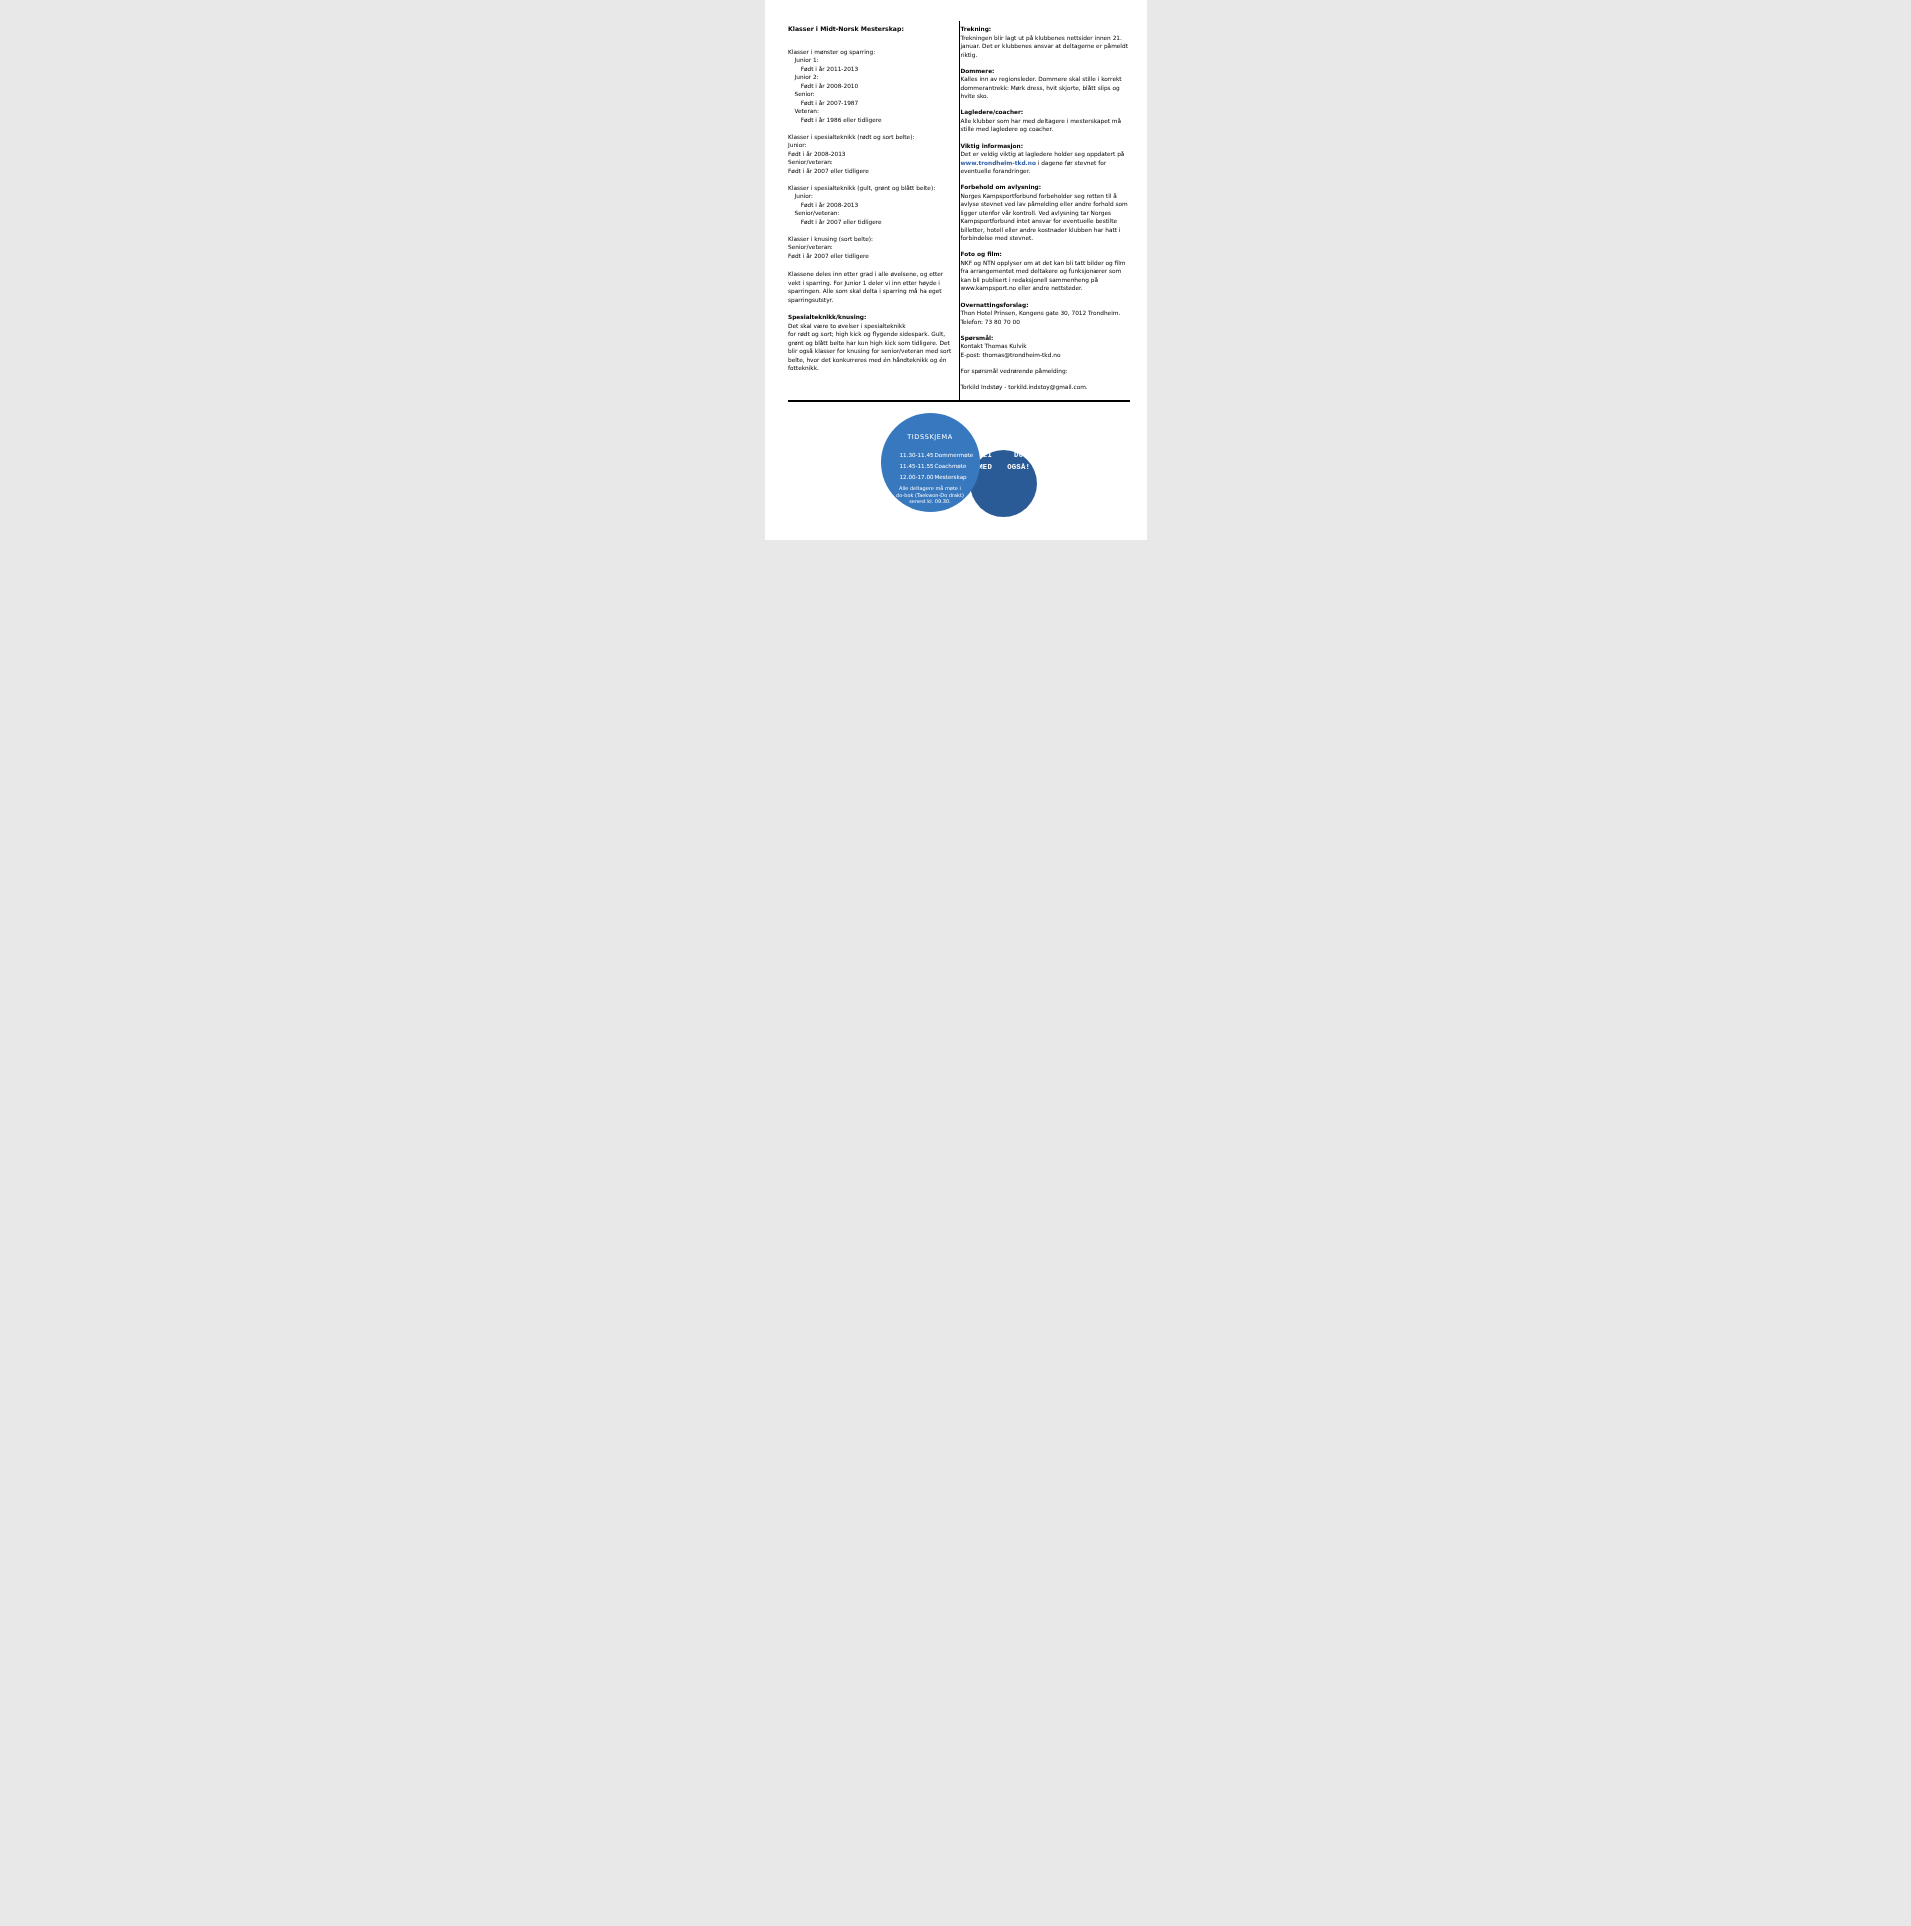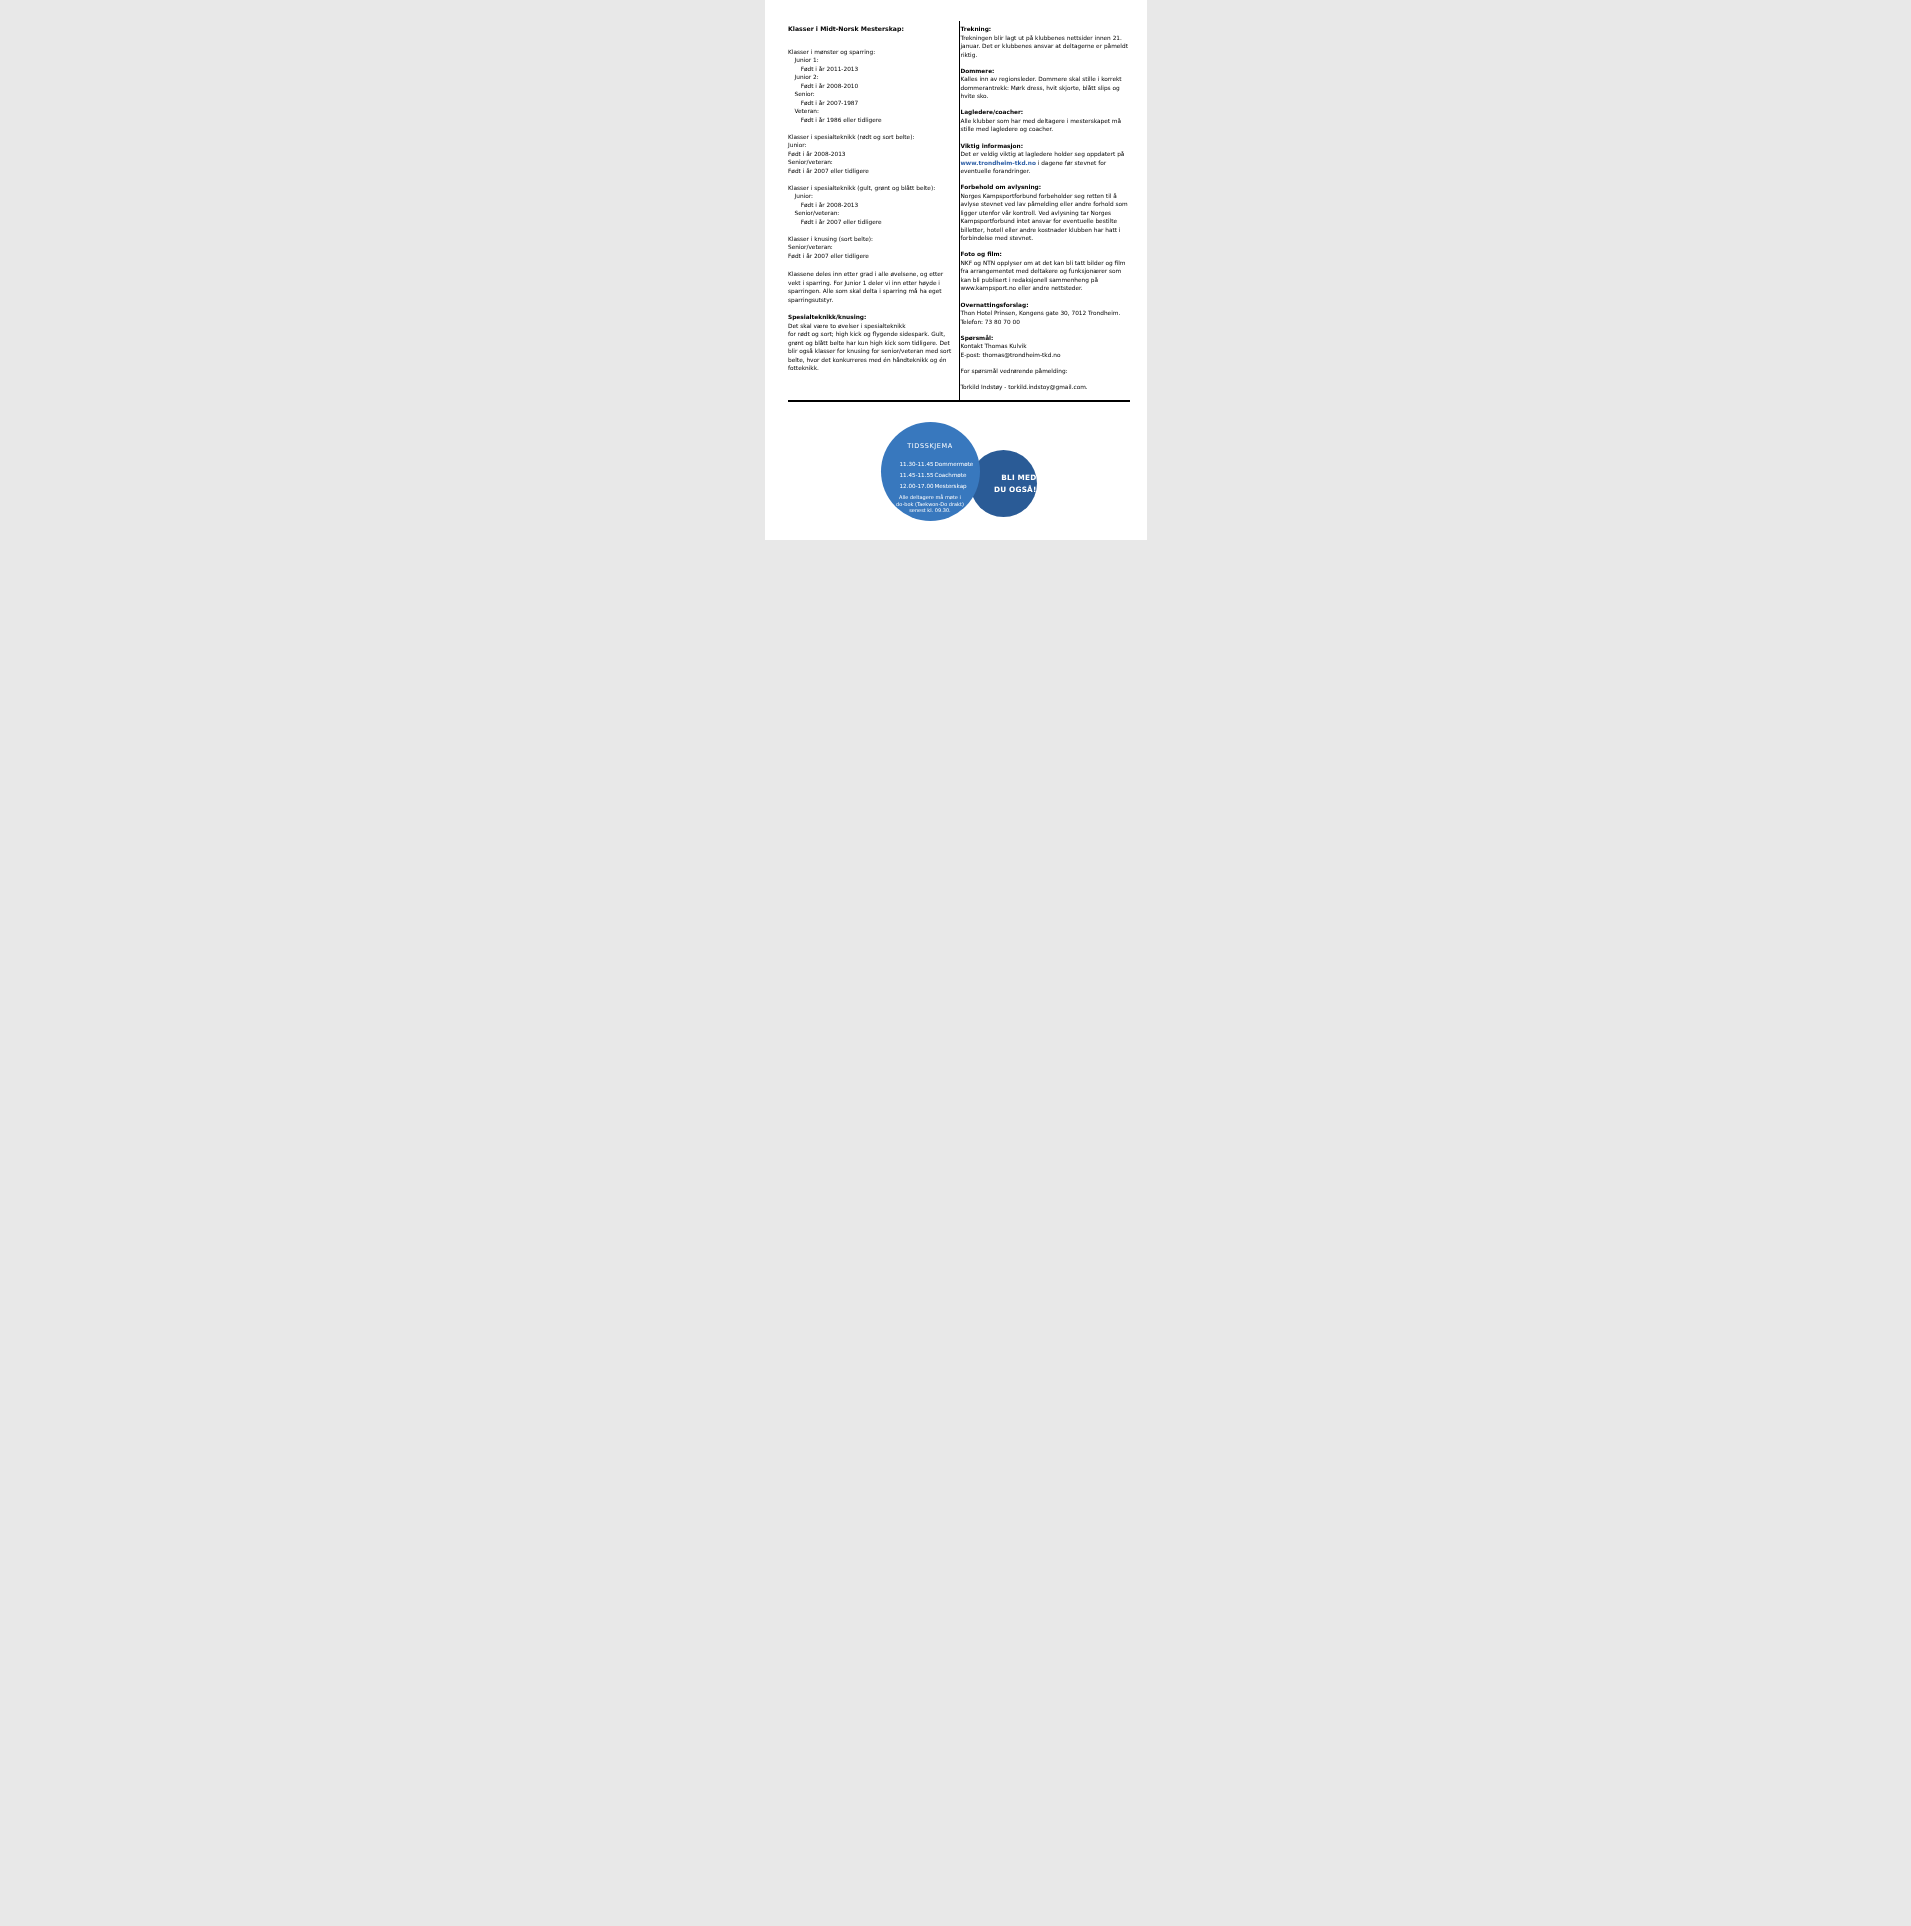--- a/index.html
+++ b/index.html
@@ -39,26 +39,26 @@
   }
   .hdivider {
     position:absolute; left:23.5px; top:400px;
     width:342px; height:1.5px; background:#000;
   }
 
   .circle { position:absolute; border-radius:50%; color:#fff; text-align:center; }
   .circle-dark {
     left:205px; top:450px; width:67px; height:67px;
     background:var(--dark_circle,#2A5B96); z-index:1;
-    display:flex; flex-direction:column; align-items:flex-end; justify-content:center;
+    display:flex; flex-direction:row; align-items:flex-start; justify-content:center;font-family:Liberation Mono, monospace;
   }
   .cta-line { font-weight:bold; font-size:7.3px; line-height:11.6px; letter-spacing:0.2px; }
 
   .circle-light {
-    left:116px; top:422px; width:99px; height:99px;
+    left:116px; top:413px; width:99px; height:99px;
     background:var(--light_circle,#3878BE); z-index:2;
   }
   .sched-title {
     margin-top:20px; font-size:6.5px; letter-spacing:0.6px; line-height:8.5px;
   }
   .sched-rows { margin-top:9.2px; }
   .sched-row {
     display:grid; grid-template-columns:35px auto;
     text-align:left; padding-left:19px;
     font-size:5.6px; line-height:8.5px; margin-bottom:2.7px;

